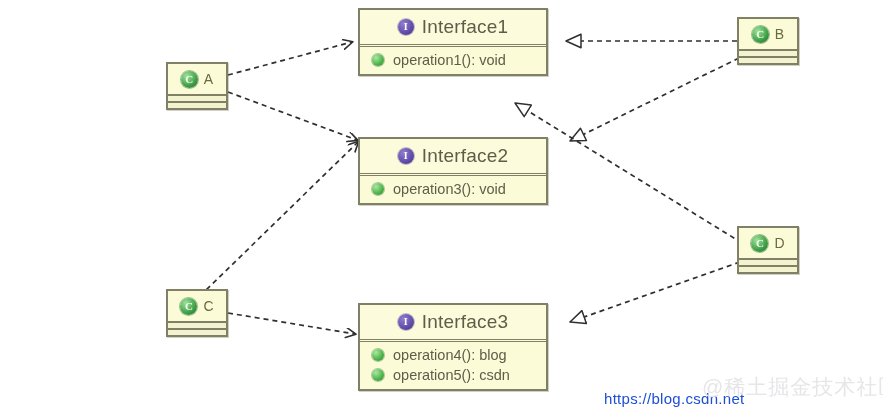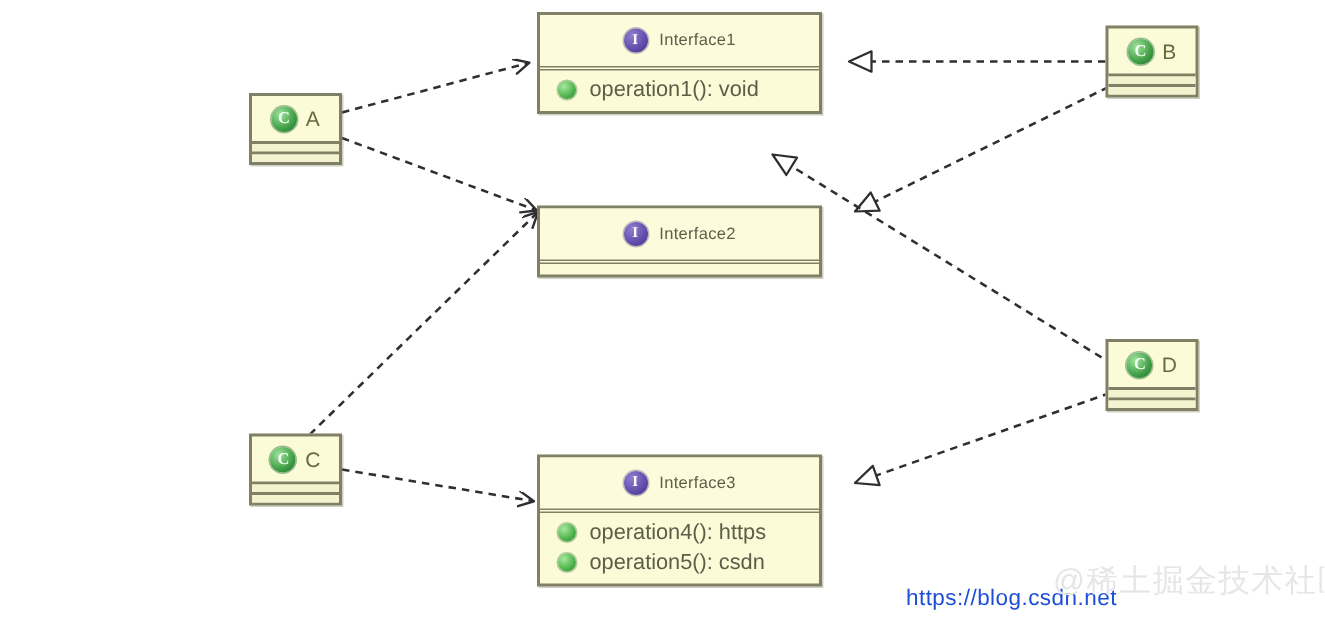--- a/index.html
+++ b/index.html
@@ -35,21 +35,21 @@
     box-sizing: border-box;
     height: 37px;
     display: flex;
     align-items: center;
     justify-content: center;
     gap: 8px;
     border-bottom: 3px double #808066;
     background: #fcfcdc;
   }
   .iface-title {
-    font-size: 11px;
+    font-size: 19px;
     color: #5d5d4a;
     letter-spacing: 0.2px;
     white-space: nowrap;
   }
   .iface-body {
     padding: 3px 0 4px 0;
   }
   .op-row {
     display: flex;
     align-items: center;
@@ -200,32 +200,36 @@
       </div>
     </div>
   </div>
 
   <div class="iface" style="left:358px; top:137px; width:190px;">
     <div class="iface-header">
       <span class="icon-iface">I</span>
       <span class="iface-title">Interface2</span>
     </div>
     <div class="iface-body">
+      <div class="op-row">
+        <span class="icon-op"></span>
+        <span class="op-label">operation3(): void</span>
+      </div>
     </div>
   </div>
 
   <div class="iface" style="left:358px; top:303px; width:190px;">
     <div class="iface-header">
       <span class="icon-iface">I</span>
       <span class="iface-title">Interface3</span>
     </div>
     <div class="iface-body">
       <div class="op-row">
         <span class="icon-op"></span>
-        <span class="op-label">operation4(): https</span>
+        <span class="op-label">operation4(): blog</span>
       </div>
       <div class="op-row">
         <span class="icon-op"></span>
         <span class="op-label">operation5(): csdn</span>
       </div>
     </div>
   </div>
 
   <div class="cls" style="left:166px; top:62px;">
     <div class="cls-header">

